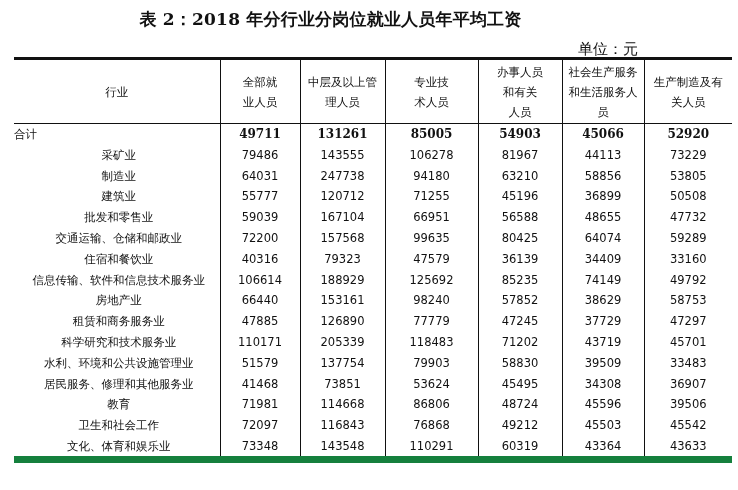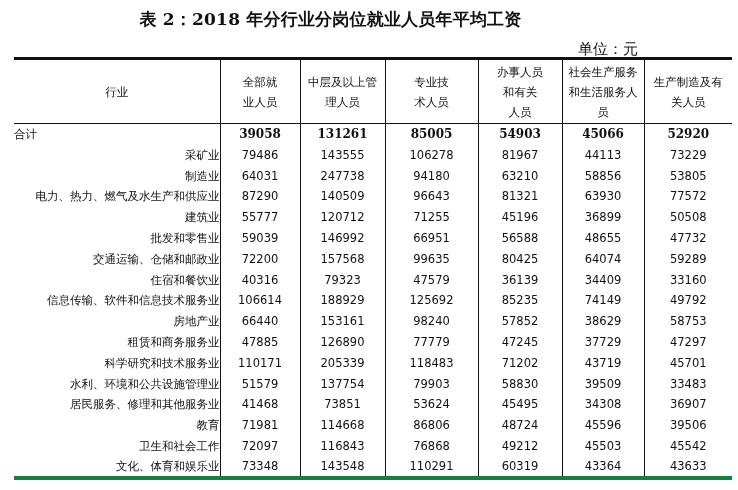--- a/index.html
+++ b/index.html
@@ -29,27 +29,27 @@
     border-top: 3px solid #111; border-bottom: 1.5px solid #111;
     height: 65px; font-weight: normal; text-align: center; vertical-align: middle;
     line-height: 20px; padding: 0 2px; font-size: 11.5px;
   }
   thead tr.hdr th + th { border-left: 1.5px solid #111; }
   tbody td {
     height: 20.8px; line-height: 20px; text-align: center; padding: 0;
     white-space: nowrap;
   }
   tbody td + td { border-left: 1.5px solid #111; }
-  tbody td.name { text-align: right; padding-left: 4px; }
+  tbody td.name { text-align: center; padding-left: 4px; }
   tbody tr.total td {
     font-family: "DejaVu Serif", "Liberation Serif", serif; font-weight: bold; font-size: 12px;
     height: 21px;
   }
   tbody tr.total td.name { text-align: left; font-family: "DejaVu Sans", "Liberation Sans", sans-serif; font-weight: normal; font-size: 11.5px; padding-left: 0; }
-  tbody tr.last td { border-bottom: 4px solid #15803d; }
+  tbody tr.last td { border-bottom: 7px solid #15803d; }
 </style>
 </head>
 <body>
 
 <div class="title">表 2：2018 年分行业分岗位就业人员年平均工资</div>
 <div class="unit">单位：元</div>
 
 <table class="data">
   <colgroup>
     <col class="c0">
@@ -67,21 +67,21 @@
       <th>中层及以上管<br>理人员</th>
       <th>专业技<br>术人员</th>
       <th>办事人员<br>和有关<br>人员</th>
       <th>社会生产服务<br>和生活服务人<br>员</th>
       <th>生产制造及有<br>关人员</th>
     </tr>
   </thead>
   <tbody id="tbody">
     <tr class="total">
       <td class="name">合计</td>
-      <td>39058</td>
+      <td>49711</td>
       <td>131261</td>
       <td>85005</td>
       <td>54903</td>
       <td>45066</td>
       <td>52920</td>
     </tr>
   <tr>
         <td class="name">采矿业</td>
         <td>79486</td>
         <td>143555</td>
@@ -93,41 +93,32 @@
       <tr>
         <td class="name">制造业</td>
         <td>64031</td>
         <td>247738</td>
         <td>94180</td>
         <td>63210</td>
         <td>58856</td>
         <td>53805</td>
       </tr>
       <tr>
-        <td class="name">电力、热力、燃气及水生产和供应业</td>
-        <td>87290</td>
-        <td>140509</td>
-        <td>96643</td>
-        <td>81321</td>
-        <td>63930</td>
-        <td>77572</td>
-      </tr>
-      <tr>
         <td class="name">建筑业</td>
         <td>55777</td>
         <td>120712</td>
         <td>71255</td>
         <td>45196</td>
         <td>36899</td>
         <td>50508</td>
       </tr>
       <tr>
         <td class="name">批发和零售业</td>
         <td>59039</td>
-        <td>146992</td>
+        <td>167104</td>
         <td>66951</td>
         <td>56588</td>
         <td>48655</td>
         <td>47732</td>
       </tr>
       <tr>
         <td class="name">交通运输、仓储和邮政业</td>
         <td>72200</td>
         <td>157568</td>
         <td>99635</td>

